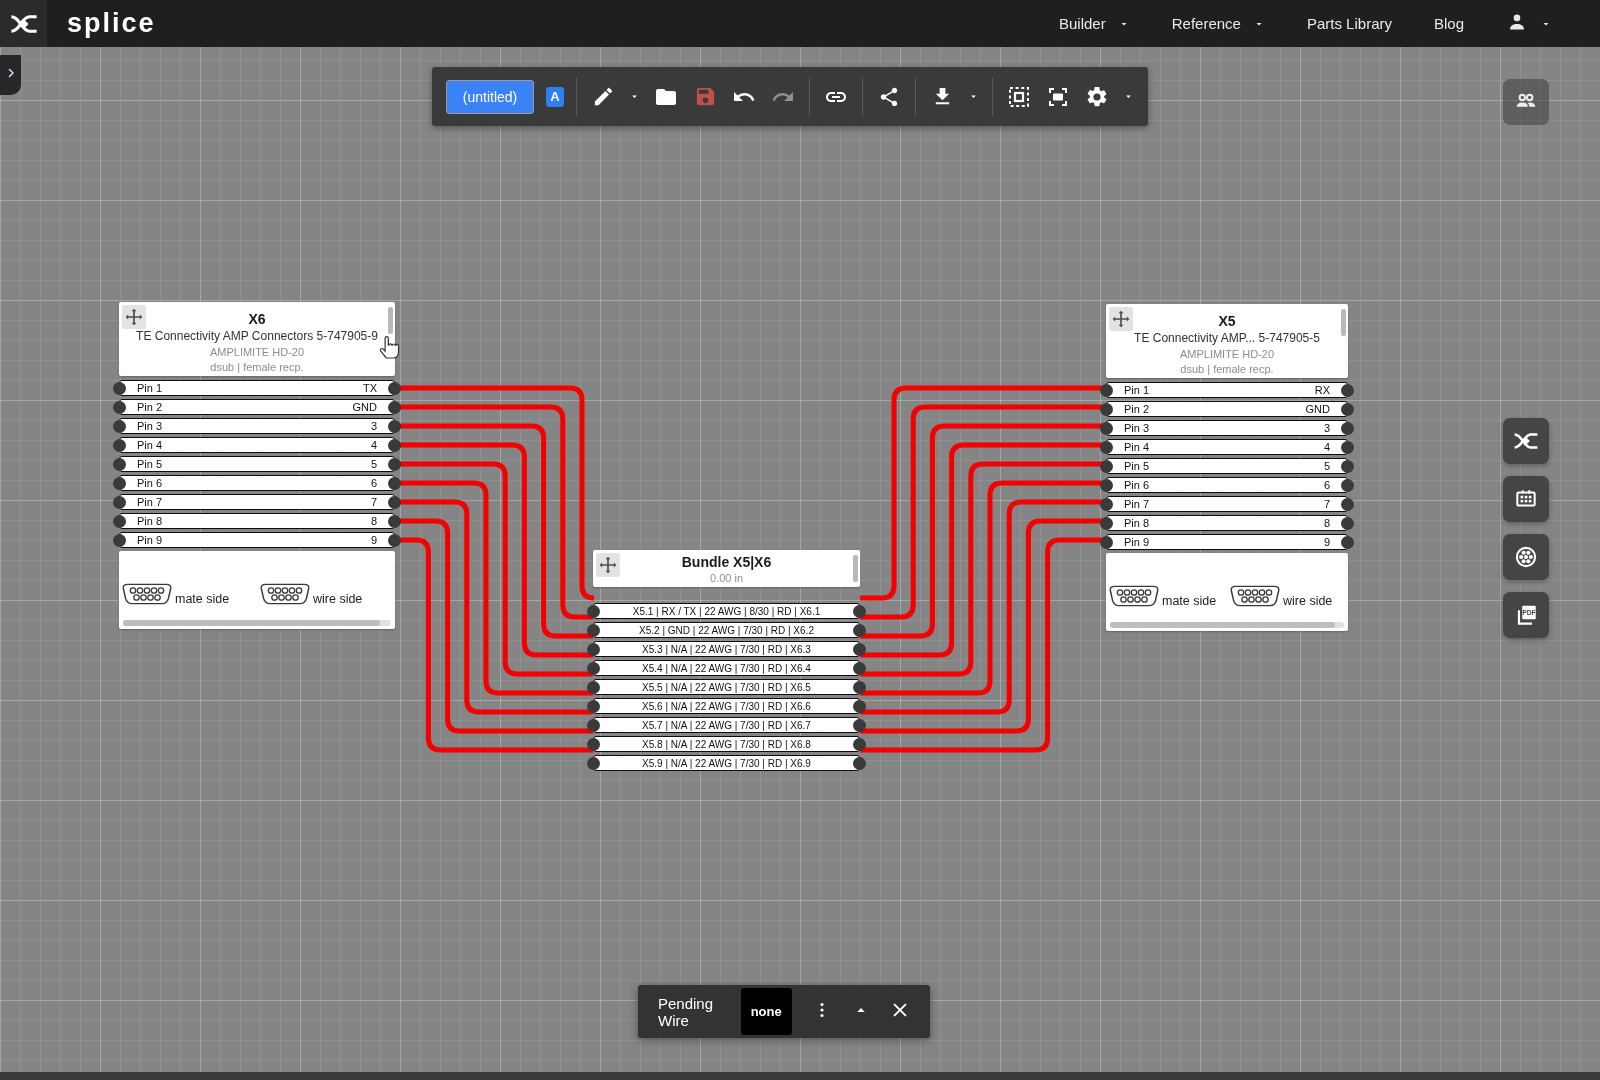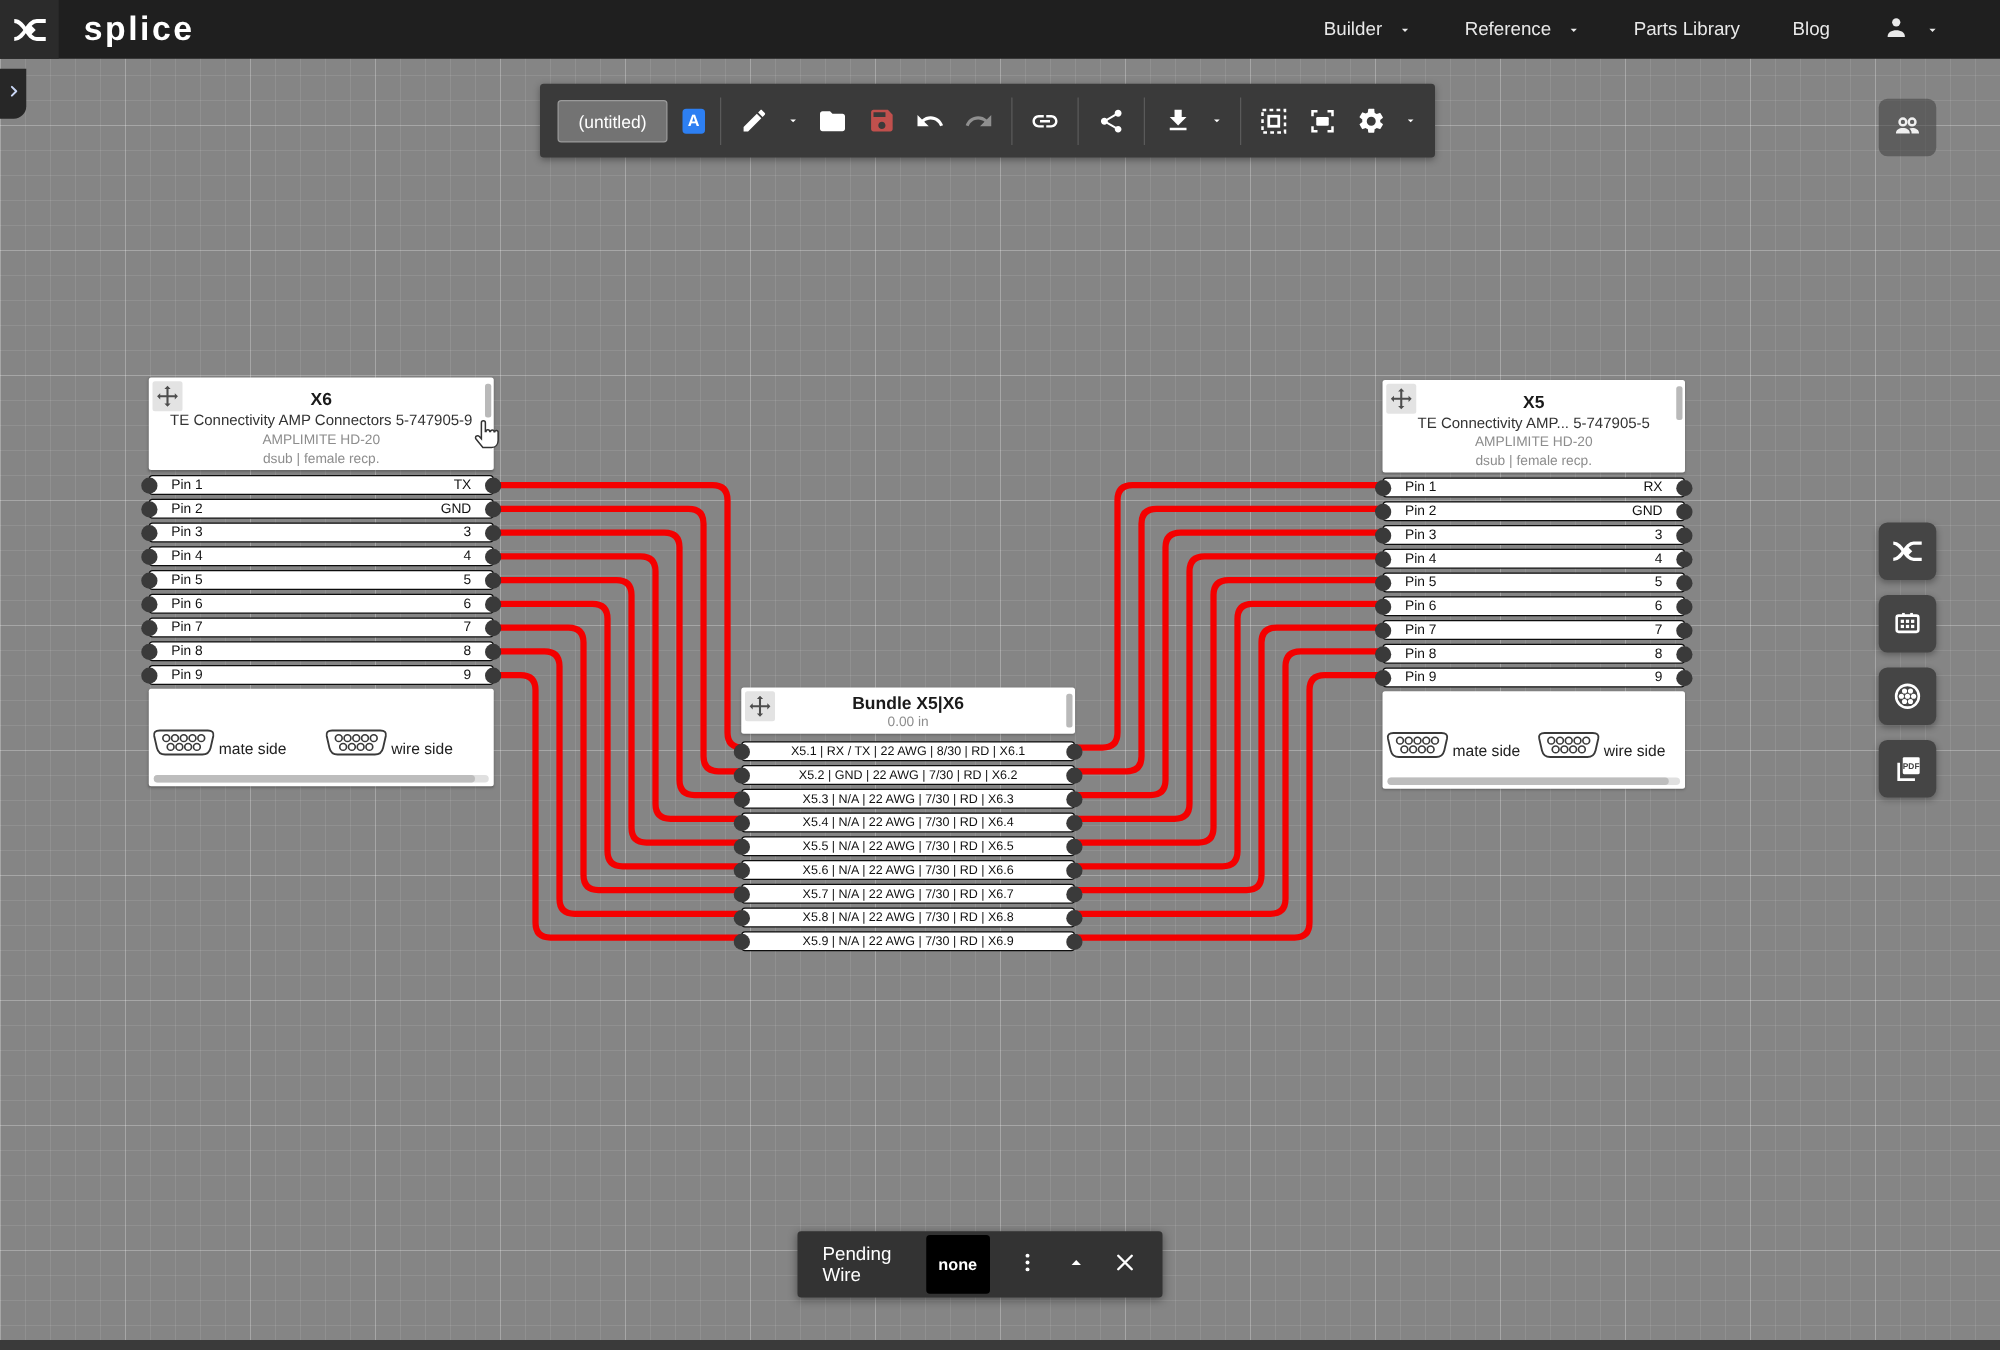--- a/index.html
+++ b/index.html
@@ -30,21 +30,21 @@
   
   .side-tab { position:absolute; left:0; top:55px; width:21px; height:40px; background:#272727;
               border-radius:0 0 10px 0; display:flex; align-items:center; justify-content:center;
               color:#c9d6f5; z-index:30; }
 
   
   .toolbar { position:absolute; left:432px; top:67px; width:716px; height:59px; background:#3a3a3a;
              border-radius:3px; display:flex; align-items:center; padding:0 14px; gap:12px;
              box-shadow:0 2px 6px rgba(0,0,0,.35); z-index:35; color:#fff; }
   .fname { border:1px solid #9a9a9a; border-radius:3px; padding:8px 13px; font-size:14px; color:#fff;
-           background:#737373; min-width:88px; text-align:center; }
+           background:#3b82f6; min-width:88px; text-align:center; }
   .abadge { width:20px; height:20px; background:#2d7ff2; color:#fff; border-radius:3px; font-size:13px;
             font-weight:bold; display:flex; align-items:center; justify-content:center; }
   .tb-btn { background:none; border:none; color:#fff; width:26px; height:26px; display:flex;
             align-items:center; justify-content:center; cursor:pointer; padding:0; }
   .tb-btn.disabled { color:#8f8f8f; }
   .tb-div { width:1px; height:38px; background:#5a5a5a; }
   .tb-caret { color:#fff; display:flex; align-items:center; }
 
   
   .collab-btn { position:absolute; right:51px; top:79px; width:46px; height:46px; border:none;
@@ -53,21 +53,21 @@
   .tool-stack { position:absolute; right:51px; top:418px; display:flex; flex-direction:column; gap:12px; z-index:30; }
   .tool-btn { width:46px; height:46px; border:none; background:#454545; color:#fff; border-radius:7px;
               display:flex; align-items:center; justify-content:center; cursor:pointer;
               box-shadow:0 2px 5px rgba(0,0,0,.3); }
 
   
   .card { position:absolute; z-index:2; }
   .card-head { position:relative; background:#fff; border-radius:2px; text-align:center;
                box-shadow:0 1px 2px rgba(0,0,0,.25); }
   .connector .card-head { height:74px; margin-bottom:4px; padding-top:9px;text-align:center; }
-  .bundle .card-head { height:37px; margin-bottom:6px; padding-top:4px; }
+  .bundle .card-head { height:37px; margin-bottom:16px; padding-top:4px; }
   .c-title { font-size:14px; font-weight:bold; color:#1a1a1a; line-height:17px; }
   .c-mfr   { font-size:12px; color:#333; line-height:17px; }
   .c-sub   { font-size:11px; color:#8d8d8d; line-height:15px; }
   .move-handle { position:absolute; left:3px; top:3px; width:24px; height:24px; background:#e3e3e3;
                  border-radius:2px; color:#4d4d4d; display:flex; align-items:center; justify-content:center; cursor:move; }
   .vscroll { position:absolute; right:2px; top:5px; width:5px; height:27px; background:#b9b9b9; border-radius:2px; }
 
   .pin-row, .wire-row { position:relative; height:16px; margin-bottom:3px; background:#fff;
         border:1.5px solid #0d0d0d; border-radius:3px; display:flex; align-items:center; }
   .pin-row { justify-content:space-between; padding:0 17px; font-size:11px; color:#111; }

